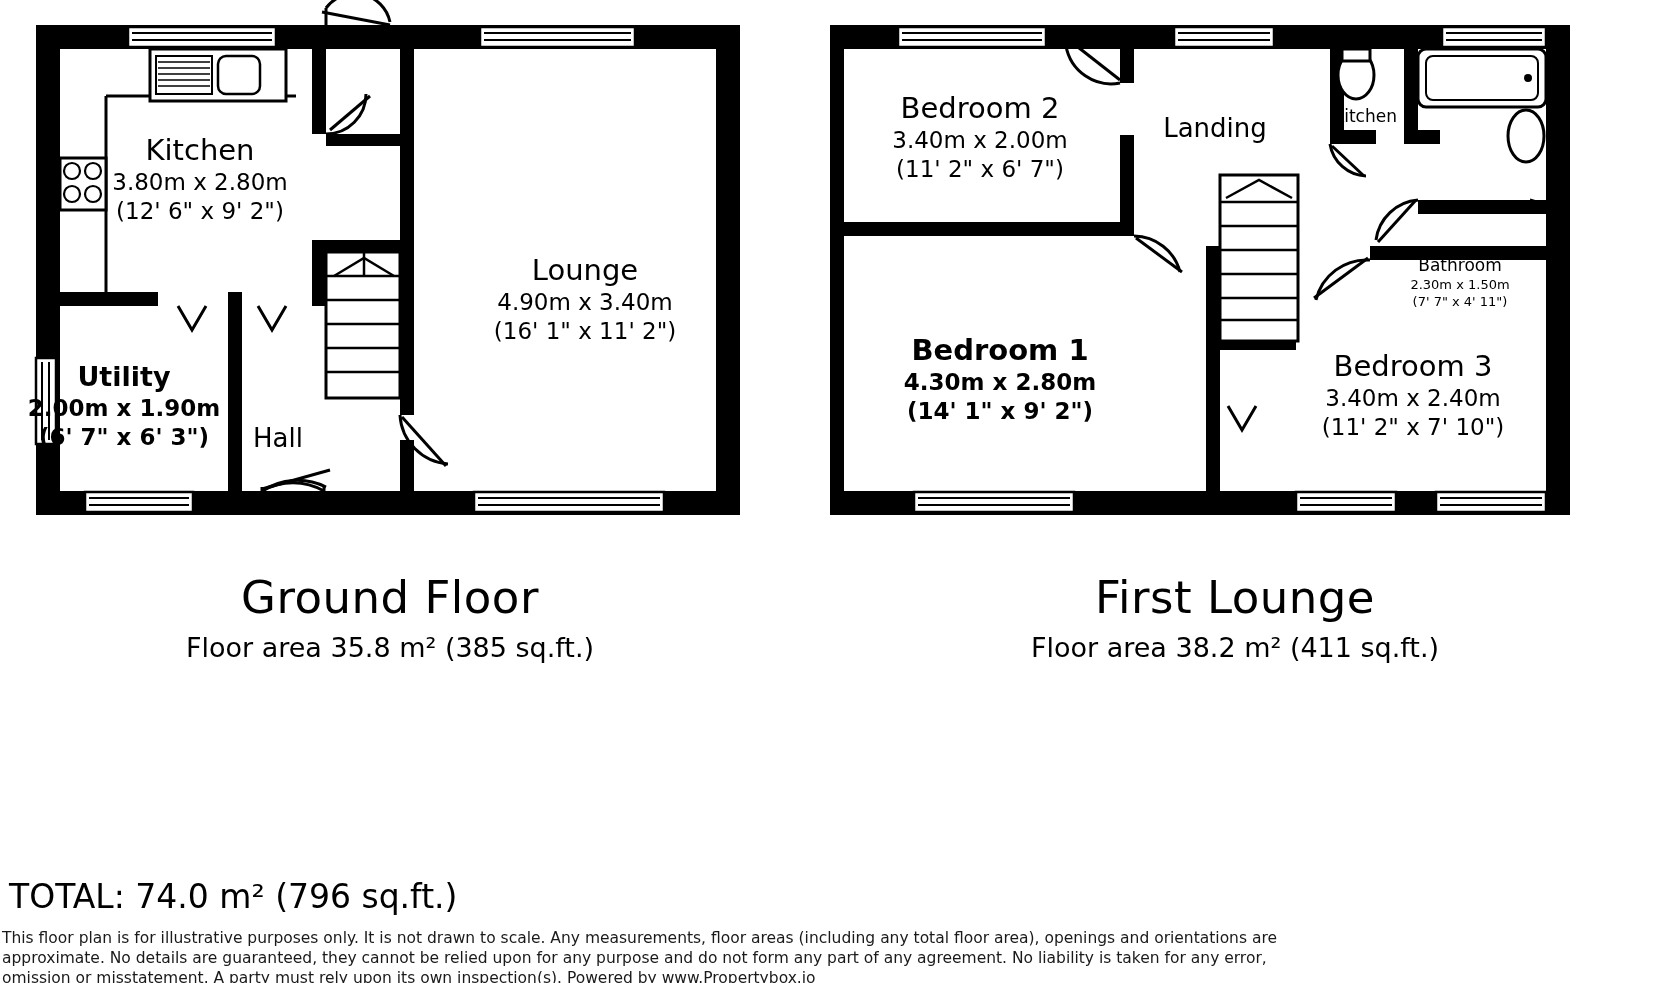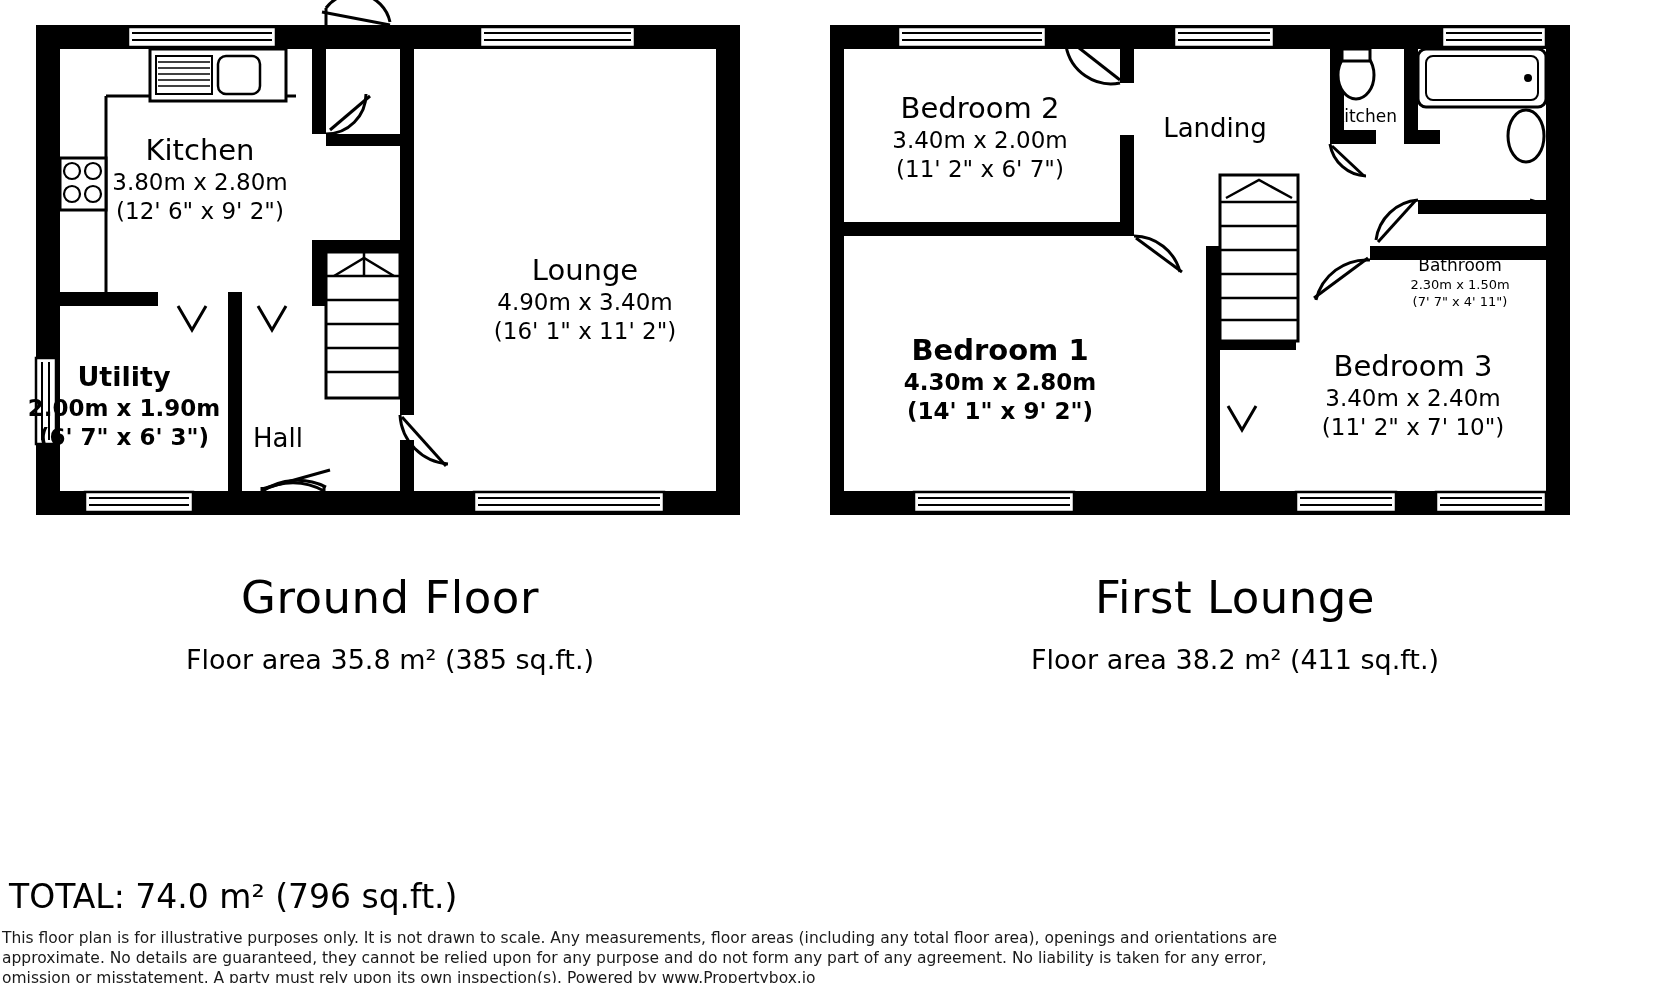--- a/index.html
+++ b/index.html
@@ -39,21 +39,21 @@
 
   .floor-title {
     font-size: 45px;
     line-height: 56px;
     font-weight: 400;
     letter-spacing: 0.5px;
   }
   .floor-area {
     font-size: 27px;
     line-height: 36px;
-    margin-top: 16px;
+    margin-top: 4px;
   }
 
   .total-line {
     position: absolute;
     left: 9px;
     top: 878px;
     font-size: 33px;
     line-height: 38px;
   }
   .disclaimer {

